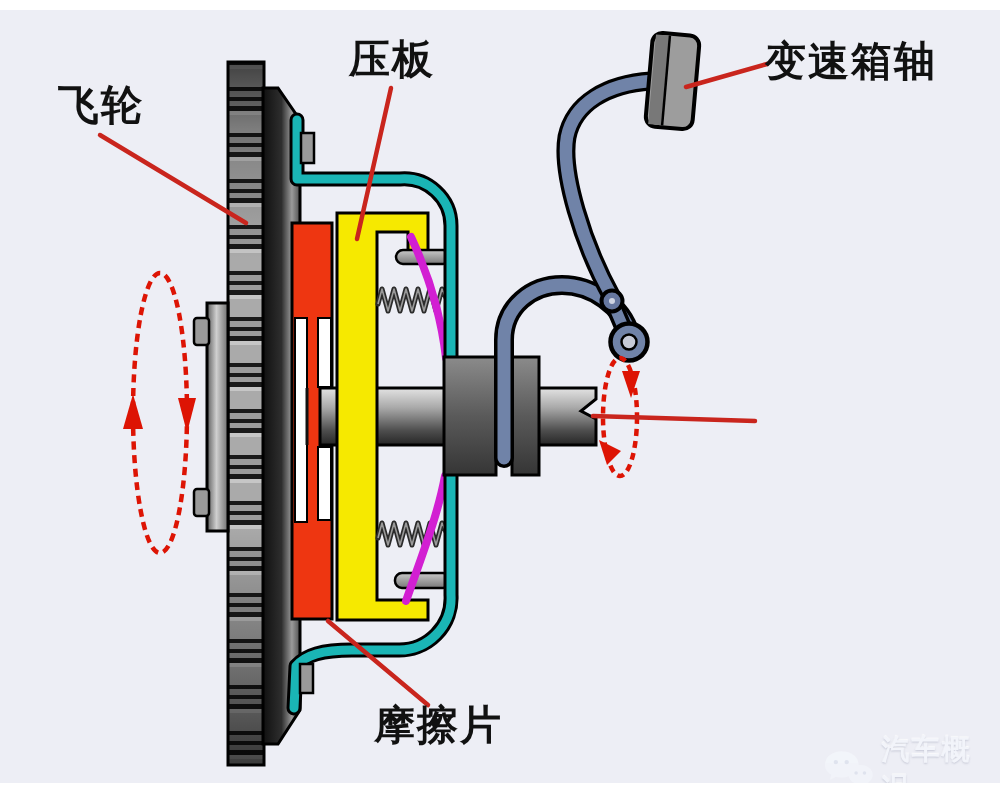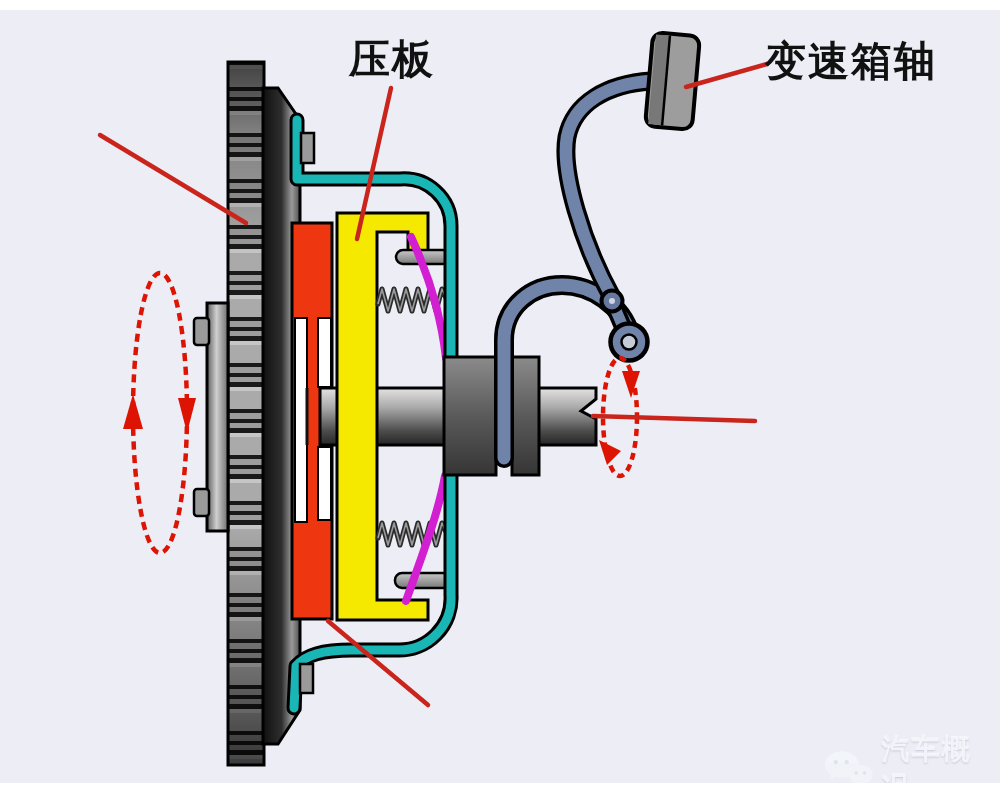--- a/index.html
+++ b/index.html
@@ -164,22 +164,24 @@
 
     <g stroke="#c9251d" stroke-width="4.5" stroke-linecap="round">
       <line x1="100" y1="135" x2="246" y2="223"></line>
       <line x1="391" y1="88" x2="357" y2="239"></line>
       <line x1="767" y1="64" x2="686" y2="87"></line>
       <line x1="755" y1="421" x2="593" y2="416"></line>
       <line x1="428" y1="705" x2="328" y2="621"></line>
     </g>
   </svg>
 
+  <div class="part-label" style="left:58px;top:84px;">飞轮</div>
   <div class="part-label" style="left:349px;top:41px;font-family:Liberation Mono, monospace;">压板</div>
   <div class="part-label" style="left:765px;top:40px;">变速箱轴</div>
+  <div class="part-label" style="left:374px;top:704px;">摩擦片</div>
 
   <div class="watermark">
     <svg width="52" height="42" viewBox="0 0 52 42">
       <g fill="#f2f4fa" opacity="0.95">
         <path d="M20,3 C10,3 3,9 3,16.5 C3,21 5.5,24.5 9.5,26.8 L8,32 L14,28.8 C15.9,29.3 18,29.6 20,29.6 C30,29.6 37,23.6 37,16.3 C37,9 30,3 20,3 Z"></path>
         <path d="M39,17 C32,17 27,21.5 27,26.8 C27,32.1 32,36.5 39,36.5 C40.4,36.5 41.8,36.3 43.1,35.9 L48,38.5 L46.8,34.4 C49.6,32.6 51.3,29.9 51.3,26.8 C51.3,21.5 46,17 39,17 Z"></path>
       </g>
       <circle cx="14" cy="14" r="2.2" fill="#dfe3ee"></circle>
       <circle cx="25" cy="14" r="2.2" fill="#dfe3ee"></circle>
       <circle cx="34.5" cy="25" r="1.8" fill="#dfe3ee"></circle>

